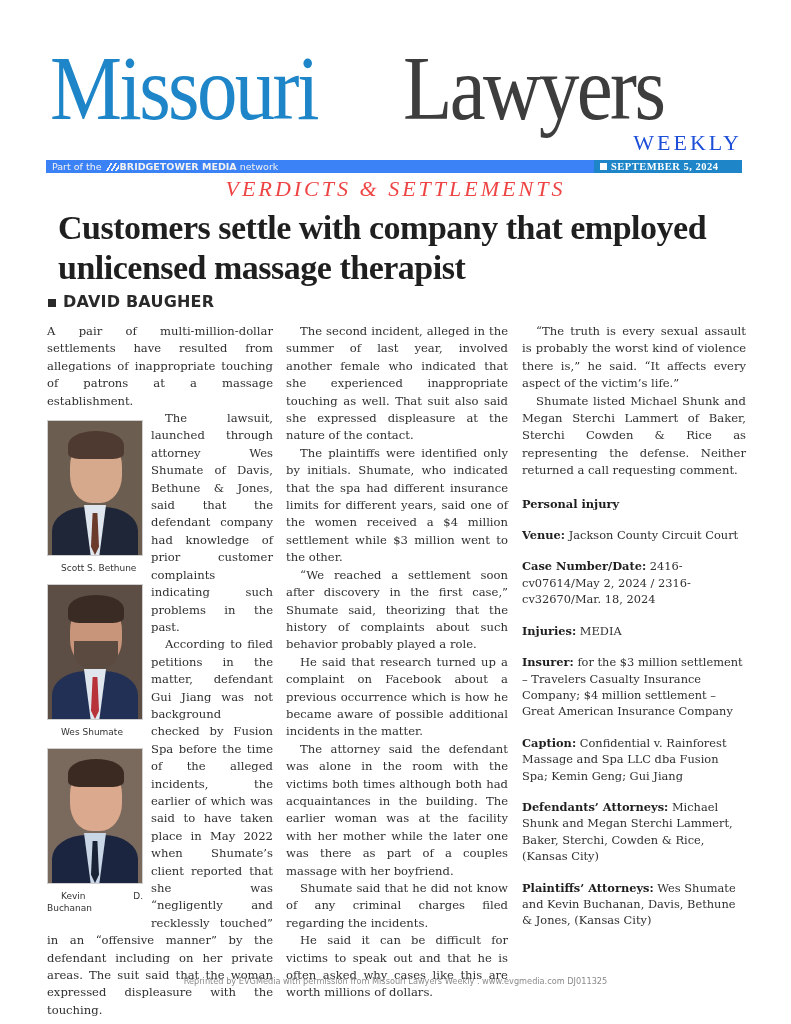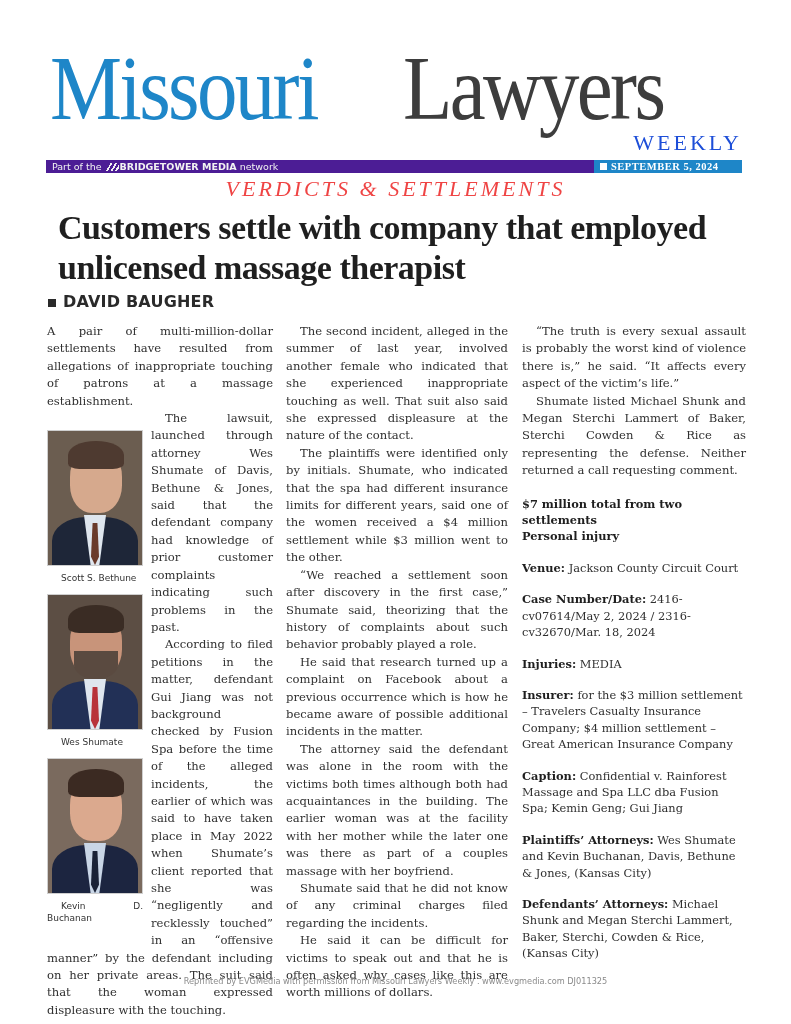--- a/index.html
+++ b/index.html
@@ -4,42 +4,42 @@
 <style>
   html, body { margin: 0; padding: 0; background: #ffffff; }
   body { width: 791px; height: 1024px; position: relative; overflow: hidden; font-family: "DejaVu Serif", serif; color: #2a2a2a; }
 
   
   .masthead { position: absolute; left: 48px; top: 42px; width: 696px; height: 120px; }
   .mast-missouri { position: absolute; left: 2px; top: 0px; font-family: "Liberation Serif", serif; font-size: 92px; line-height: 92px; color: #1e86c8; letter-spacing: -3px; transform: scaleX(0.88); transform-origin: left top; }
   .mast-lawyers { position: absolute; left: 355px; top: 0px; font-family: "Liberation Serif", serif; font-size: 92px; line-height: 92px; color: #3d3d3d; letter-spacing: -3px; transform: scaleX(0.88); transform-origin: left top; }
   .mast-weekly { position: absolute; right: 2px; top: 88px; font-family: "Liberation Serif", serif; font-size: 22px; letter-spacing: 3px; color: #1d4ed8; }
 
-  .network-bar { position: absolute; left: 46px; top: 160px; width: 696px; height: 13px; background: #4c1d95; }
+  .network-bar { position: absolute; left: 46px; top: 160px; width: 696px; height: 13px; background: #3b82f6; }
   .network-text { position: absolute; left: 6px; top: 0px; font-family: "DejaVu Sans", sans-serif; font-size: 9.5px; line-height: 13px; color: #f2f2f2; white-space: nowrap; }
   .network-text .brand { font-weight: bold; letter-spacing: 0px; }
   .network-text .bars { display: inline-block; width: 14px; height: 8px; margin-right: 1px; vertical-align: -1px; background: linear-gradient(120deg, transparent 30%, #f2f2f2 30%, #f2f2f2 40%, transparent 40%, transparent 55%, #f2f2f2 55%, #f2f2f2 65%, transparent 65%, transparent 78%, #f2f2f2 78%, #f2f2f2 90%, transparent 90%); }
   .date-badge { position: absolute; right: 0; top: 0; height: 13px; width: 148px; background: #1e86c8; color: #ffffff; font-family: "Liberation Serif", serif; font-weight: bold; font-size: 10.5px; line-height: 13px; letter-spacing: 0.5px; text-align: left; padding-left: 6px; box-sizing: border-box; }
   .date-badge .sq { display: inline-block; width: 7px; height: 7px; background: #ffffff; margin-right: 4px; vertical-align: 0px; }
 
   .section-label { position: absolute; left: 0; width: 791px; top: 176px; text-align: center; font-family: "Liberation Serif", serif; font-style: italic; font-size: 22px; letter-spacing: 3px; color: #ef4444; }
 
   .headline { position: absolute; left: 58px; top: 208px; width: 700px; font-family: "Liberation Serif", serif; font-weight: bold; font-size: 34px; line-height: 40px; color: #1f1f1f; letter-spacing: -0.5px; }
   .byline { position: absolute; left: 48px; top: 292px; font-family: "DejaVu Sans", sans-serif; font-weight: bold; font-size: 16px; color: #2a2a2a; letter-spacing: 0.2px; }
   .byline .sq { display: inline-block; width: 8px; height: 8px; background: #2a2a2a; margin-right: 7px; vertical-align: 0px; }
 
   
   .col { position: absolute; top: 323px; font-family: "DejaVu Serif", serif; font-size: 11.6px; line-height: 17.4px; color: #2f2f2f; text-align: justify; hyphens: manual; }
   .col p { margin: 0; text-indent: 14px; }
   .col p.first { text-indent: 0; }
   .col1 { left: 47px; width: 226px; }
   .col2 { left: 286px; width: 222px; }
   .col3 { left: 522px; width: 224px; }
 
-  .photo-wrap { float: left; width: 96px; margin: 20px 8px 2px 0; clear: left; }
+  .photo-wrap { float: left; width: 96px; margin: 10px 8px 2px 0; clear: left; }
   .photo { width: 94px; height: 134px; position: relative; overflow: hidden; background: #6e5e52; border: 1px solid #cfcfcf; }
   .photo .head { position: absolute; left: 22px; top: 16px; width: 52px; height: 66px; border-radius: 45% 45% 42% 42%; background: #d2a58a; }
   .photo .hair { position: absolute; left: 20px; top: 10px; width: 56px; height: 28px; border-radius: 50% 50% 20% 20%; }
   .photo .body { position: absolute; left: 4px; top: 86px; width: 86px; height: 60px; border-radius: 40% 40% 0 0; background: #1e2638; }
   .photo .shirt { position: absolute; left: 36px; top: 84px; width: 22px; height: 50px; background: #dfe6ee; clip-path: polygon(0 0, 100% 0, 70% 100%, 30% 100%); }
   .photo .tie { position: absolute; left: 43px; top: 92px; width: 8px; height: 42px; clip-path: polygon(20% 0, 80% 0, 100% 80%, 50% 100%, 0 80%); }
   .photo .beard { position: absolute; left: 26px; top: 56px; width: 44px; height: 28px; border-radius: 0 0 50% 50%; background: #5a4a40; }
   .photo-caption { font-family: "DejaVu Sans", sans-serif; font-size: 9px; line-height: 12px; color: #333; margin: 6px 0 10px 0; }
 
   .stats { margin-top: 16px; text-align: left; font-size: 11.4px; line-height: 16.4px; }
@@ -120,21 +120,20 @@
   <p>Shumate said that he did not know of any criminal charges filed regarding the incidents.</p>
   <p>He said it can be difficult for victims to speak out and that he is often asked why cases like this are worth millions of dollars.</p>
 </div>
 
 <div class="col col3">
   <p>“The truth is every sexual assault is probably the worst kind of violence there is,” he said. “It affects every aspect of the victim’s life.”</p>
   <p>Shumate listed Michael Shunk and Megan Sterchi Lammert of Baker, Sterchi Cowden &amp; Rice as representing the defense. Neither returned a call requesting comment.</p>
 
   <div class="stats">
     <div class="block">
-      <div class="heading">$7 million total from two settlements</div>
       <div class="heading">Personal injury</div>
     </div>
     <div class="block">
       <span class="label">Venue:</span>
       <span>Jackson County Circuit Court</span>
     </div>
     <div class="block">
       <span class="label">Case Number/Date:</span>
       <span>2416-cv07614/May 2, 2024 / 2316-cv32670/Mar. 18, 2024</span>
     </div>
@@ -144,23 +143,23 @@
     </div>
     <div class="block">
       <span class="label">Insurer:</span>
       <span>for the $3 million settlement – Travelers Casualty Insurance Company; $4 million settlement – Great American Insurance Company</span>
     </div>
     <div class="block">
       <span class="label">Caption:</span>
       <span>Confidential v. Rainforest Massage and Spa LLC dba Fusion Spa; Kemin Geng; Gui Jiang</span>
     </div>
     <div class="block">
+      <span class="label">Defendants’ Attorneys:</span>
+      <span>Michael Shunk and Megan Sterchi Lammert, Baker, Sterchi, Cowden &amp; Rice, (Kansas City)</span>
+    </div>
+    <div class="block">
       <span class="label">Plaintiffs’ Attorneys:</span>
       <span>Wes Shumate and Kevin Buchanan, Davis, Bethune &amp; Jones, (Kansas City)</span>
-    </div>
-    <div class="block">
-      <span class="label">Defendants’ Attorneys:</span>
-      <span>Michael Shunk and Megan Sterchi Lammert, Baker, Sterchi, Cowden &amp; Rice, (Kansas City)</span>
     </div>
   </div>
 </div>
 
 <div class="footer">Reprinted by EVGMedia with permission from Missouri Lawyers Weekly . www.evgmedia.com DJ011325</div>
 
 </body></html>

